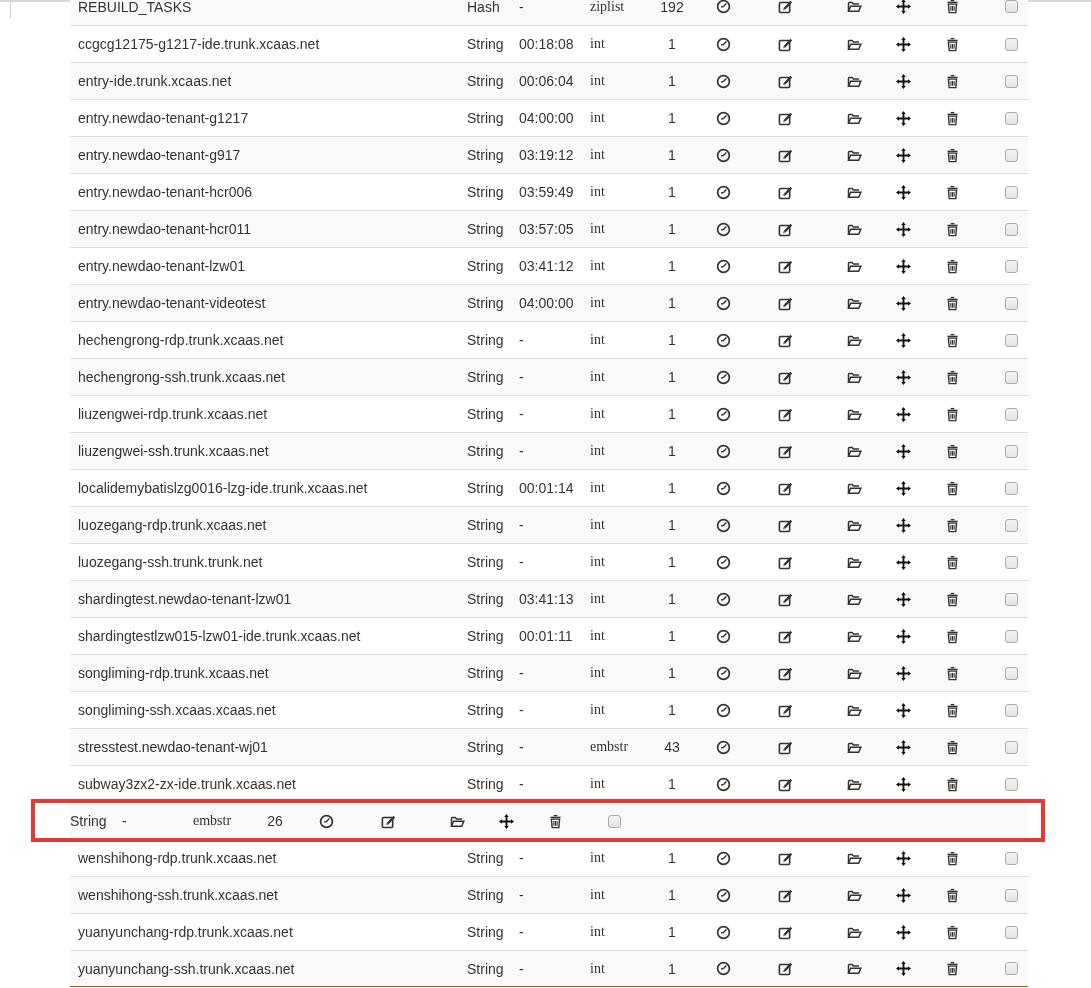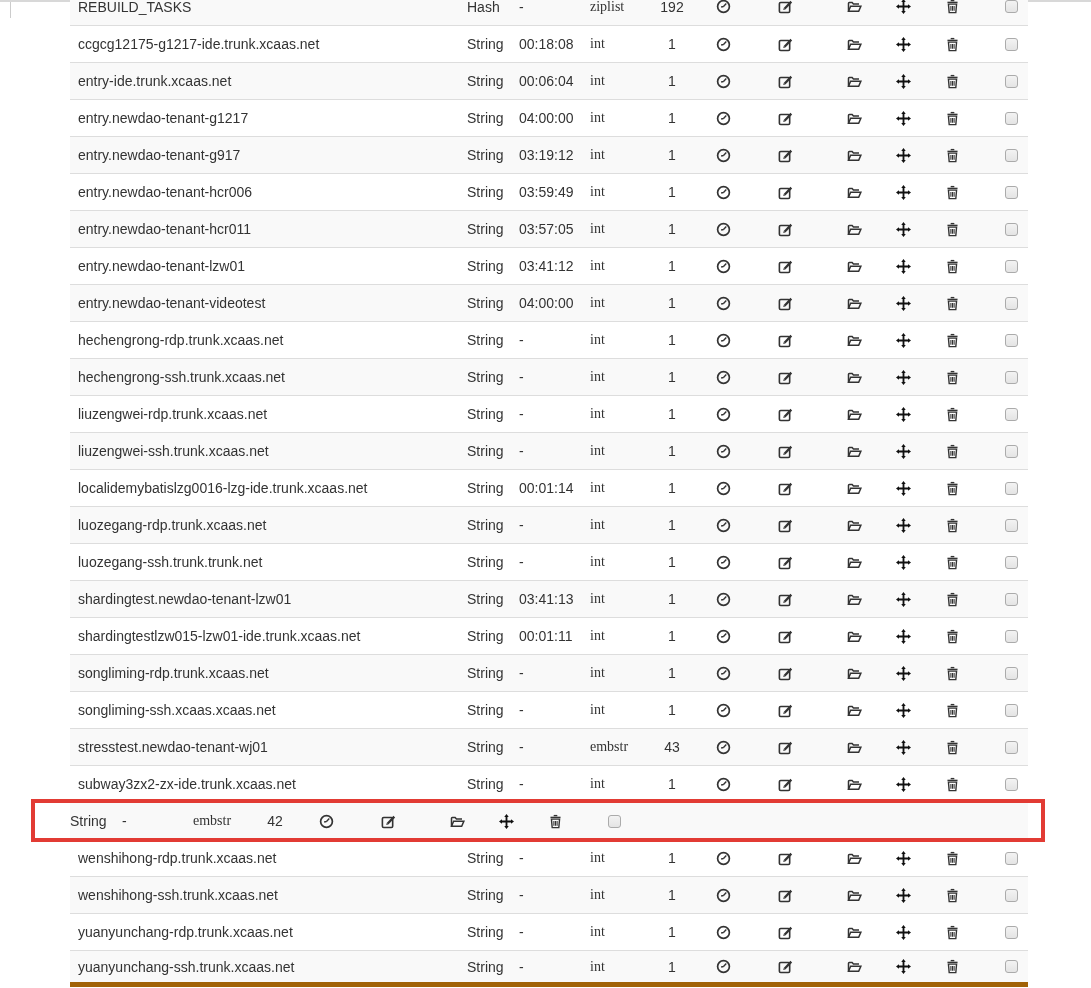--- a/index.html
+++ b/index.html
@@ -7,21 +7,21 @@
     font-family:"Liberation Sans","DejaVu Sans",sans-serif; font-size:14px; color:#333; }
 
   .top-divider { position:absolute; top:0; left:0; width:1091px; height:2px; background:#d8d8d8; }
   .left-fragment { position:absolute; top:2px; left:10px; width:1px; height:16px; background:#cccccc; }
 
   .table-clip { position:absolute; top:0; left:24px; width:958px; height:988px; overflow:hidden;margin-left:46px; }
   .table-inner { position:relative; top:-12px; }
 
   .trow { display:flex; align-items:center; height:37px; width:958px; border-top:1px solid #ddd; }
   .trow:first-child { border-top:none; height:37px; }
-  .trow:last-child { border-bottom:5px solid #a16207;align-items:center; }
+  .trow:last-child { border-bottom:1px solid #a16207;align-items:center; }
   .trow.stripe { background:#f9f9f9; }
 
   .cell { flex:none; overflow:hidden; white-space:nowrap; }
   .c-key  { width:397px; padding-left:8px; }
   .c-type { width:52px; }
   .c-ttl  { width:71px; }
   .c-enc  { width:55px;font-family:Liberation Serif, serif; }
   .c-size { width:54px; text-align:center; }
   .c-icon { display:flex; justify-content:center; align-items:center; }
   .c-i1 { width:48px; } .c-i2 { width:76px; } .c-i3 { width:62px; }
@@ -1209,21 +1209,21 @@
           </span>
         </div>
         <div class="cell c-chk">
           <span class="checkbox"></span>
         </div>
       </div>
       <div class="trow stripe">
         <div class="cell c-type">String</div>
         <div class="cell c-ttl">-</div>
         <div class="cell c-enc">embstr</div>
-        <div class="cell c-size">42</div>
+        <div class="cell c-size">26</div>
         <div class="cell c-icon c-i1">
           <span class="icon-btn">
             <svg viewBox="0 0 14 14">
               <circle cx="7" cy="7" r="5.5" fill="none" stroke="#333" stroke-width="1.6"></circle>
               <path d="M7 7 L9.6 4.3 M7 7 L4.8 7.5" fill="none" stroke="#333" stroke-width="1.3"></path>
             </svg>
           </span>
         </div>
         <div class="cell c-icon c-i2">
           <span class="icon-btn">

